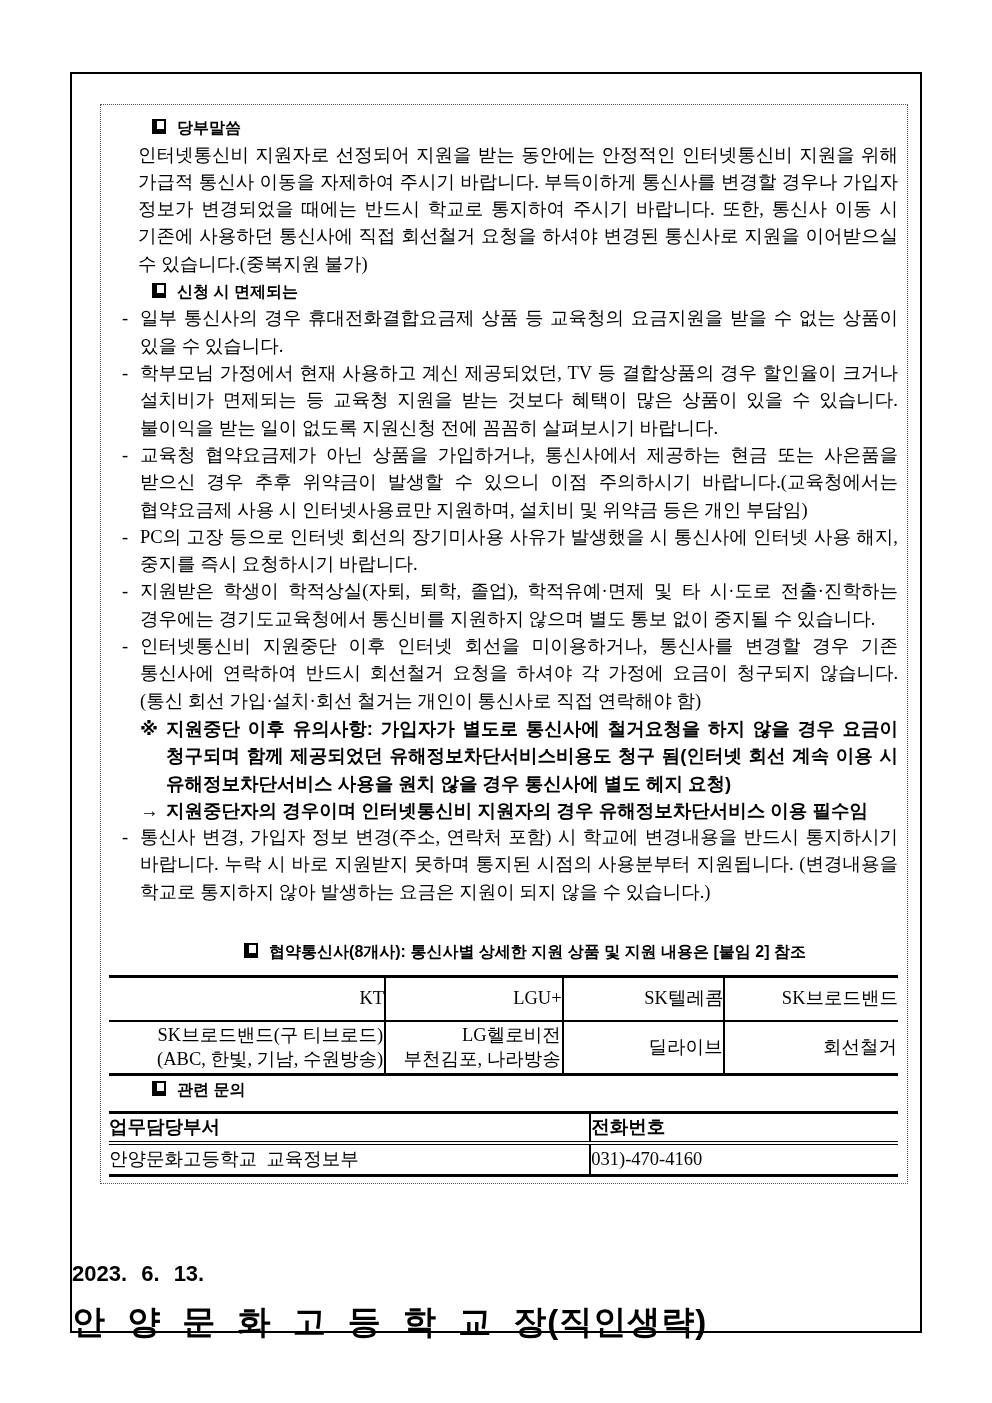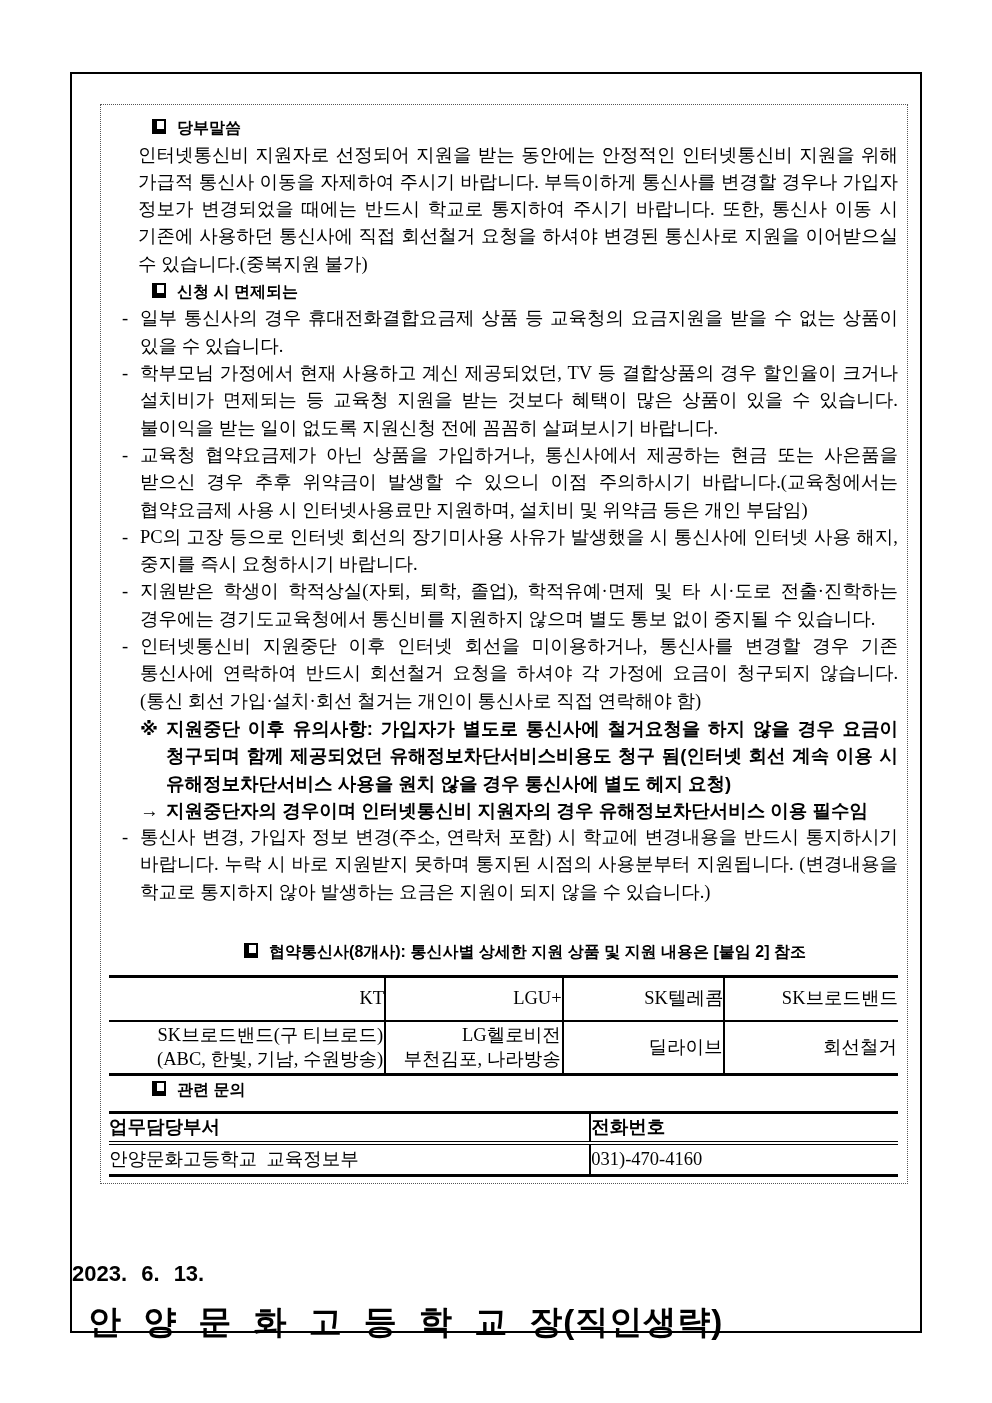--- a/index.html
+++ b/index.html
@@ -106,21 +106,20 @@
     word-spacing: 8px;
   }
   .doc-sig {
     margin-top: 13px;
     font-family: "Liberation Sans", "DejaVu Sans", sans-serif;
     font-weight: 700;
     font-size: 33px;
     word-spacing: 11px;
     letter-spacing: 1px;
     white-space: nowrap;
-    padding-left: 16px;
   }
 </style>
 </head>
 <body>
 
 <div class="page">
   <div class="outer-box">
     <div class="dotted-box">
 
       <div class="sec-h">

